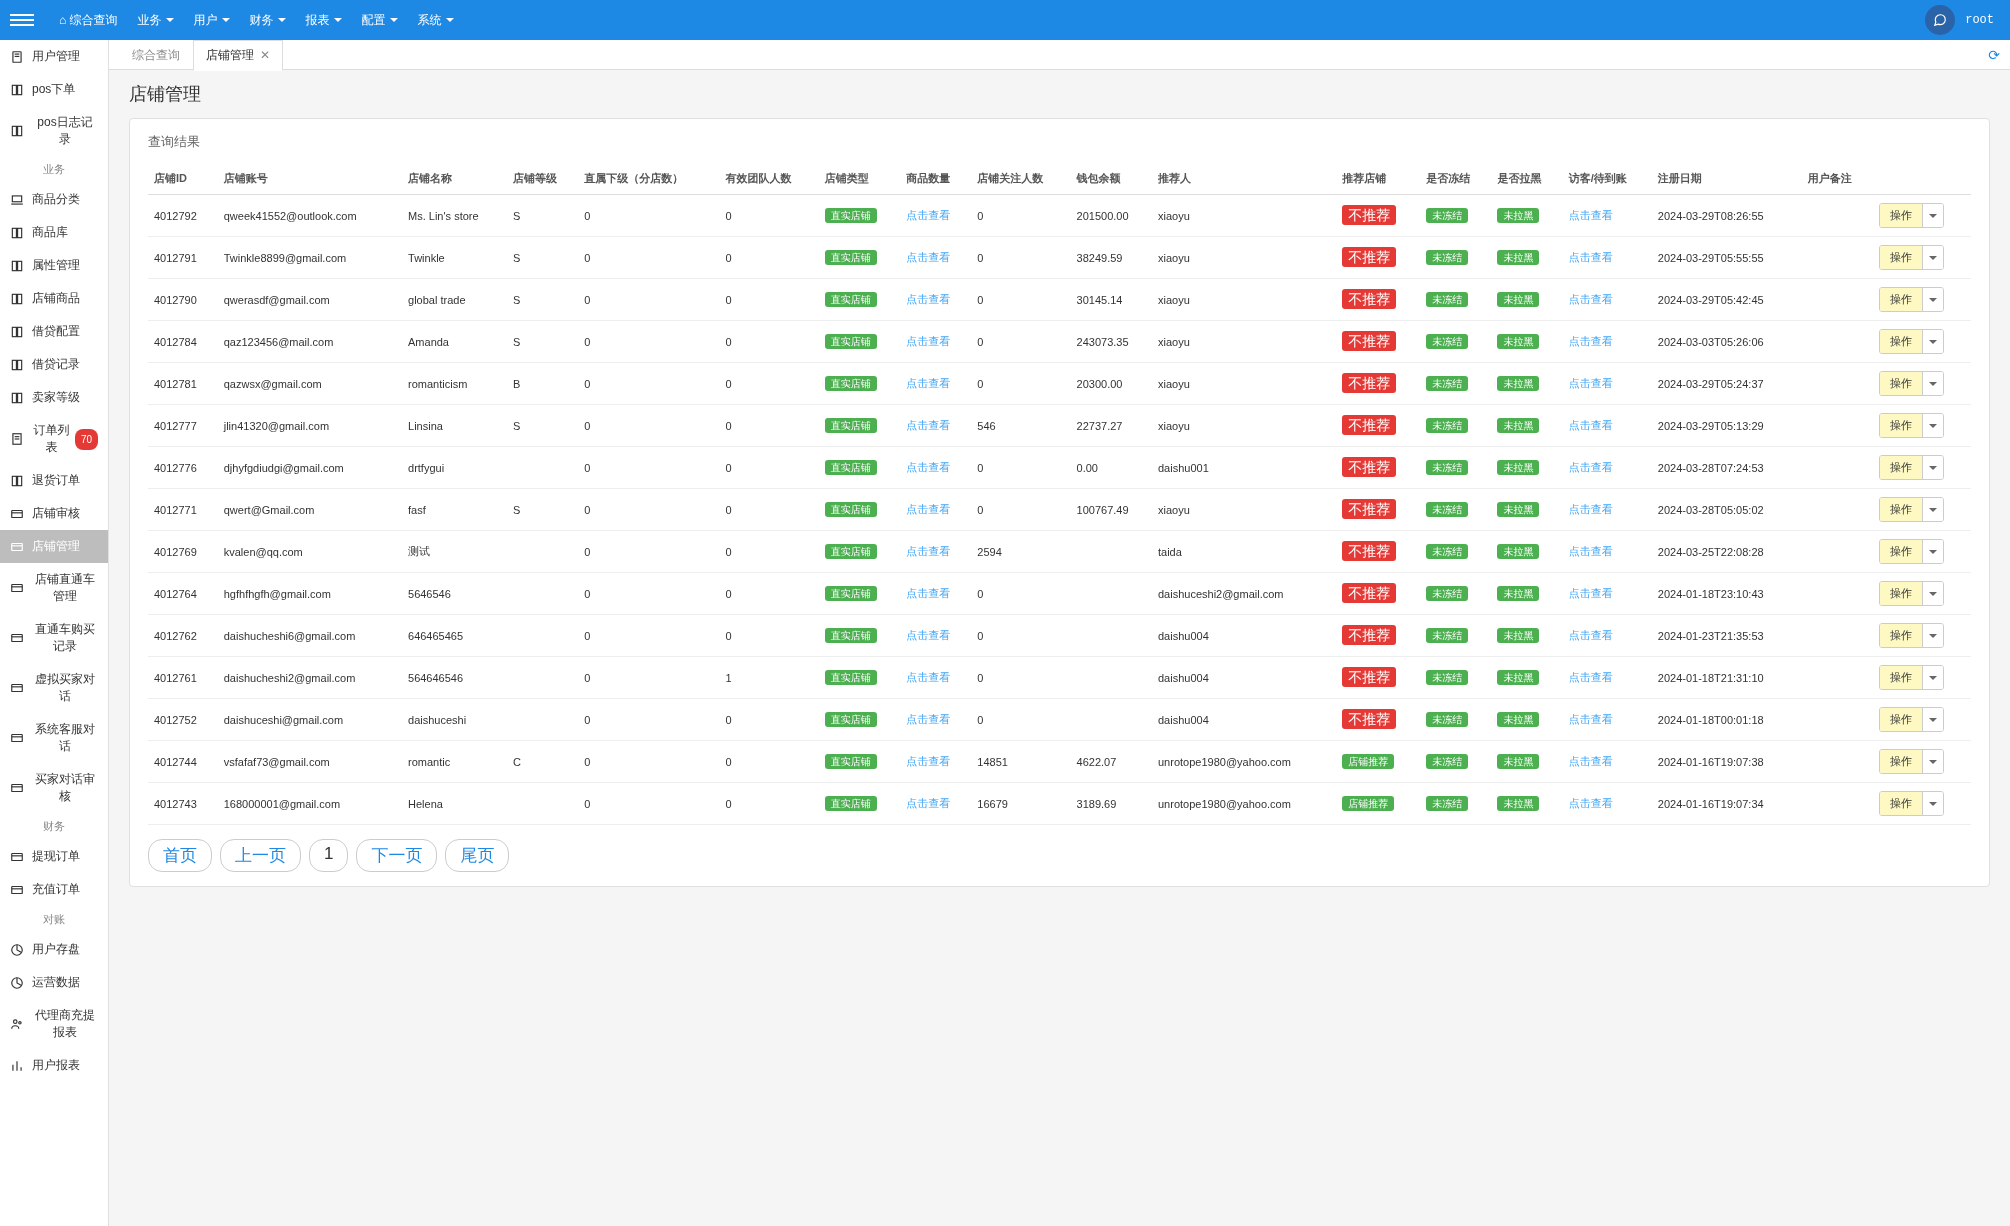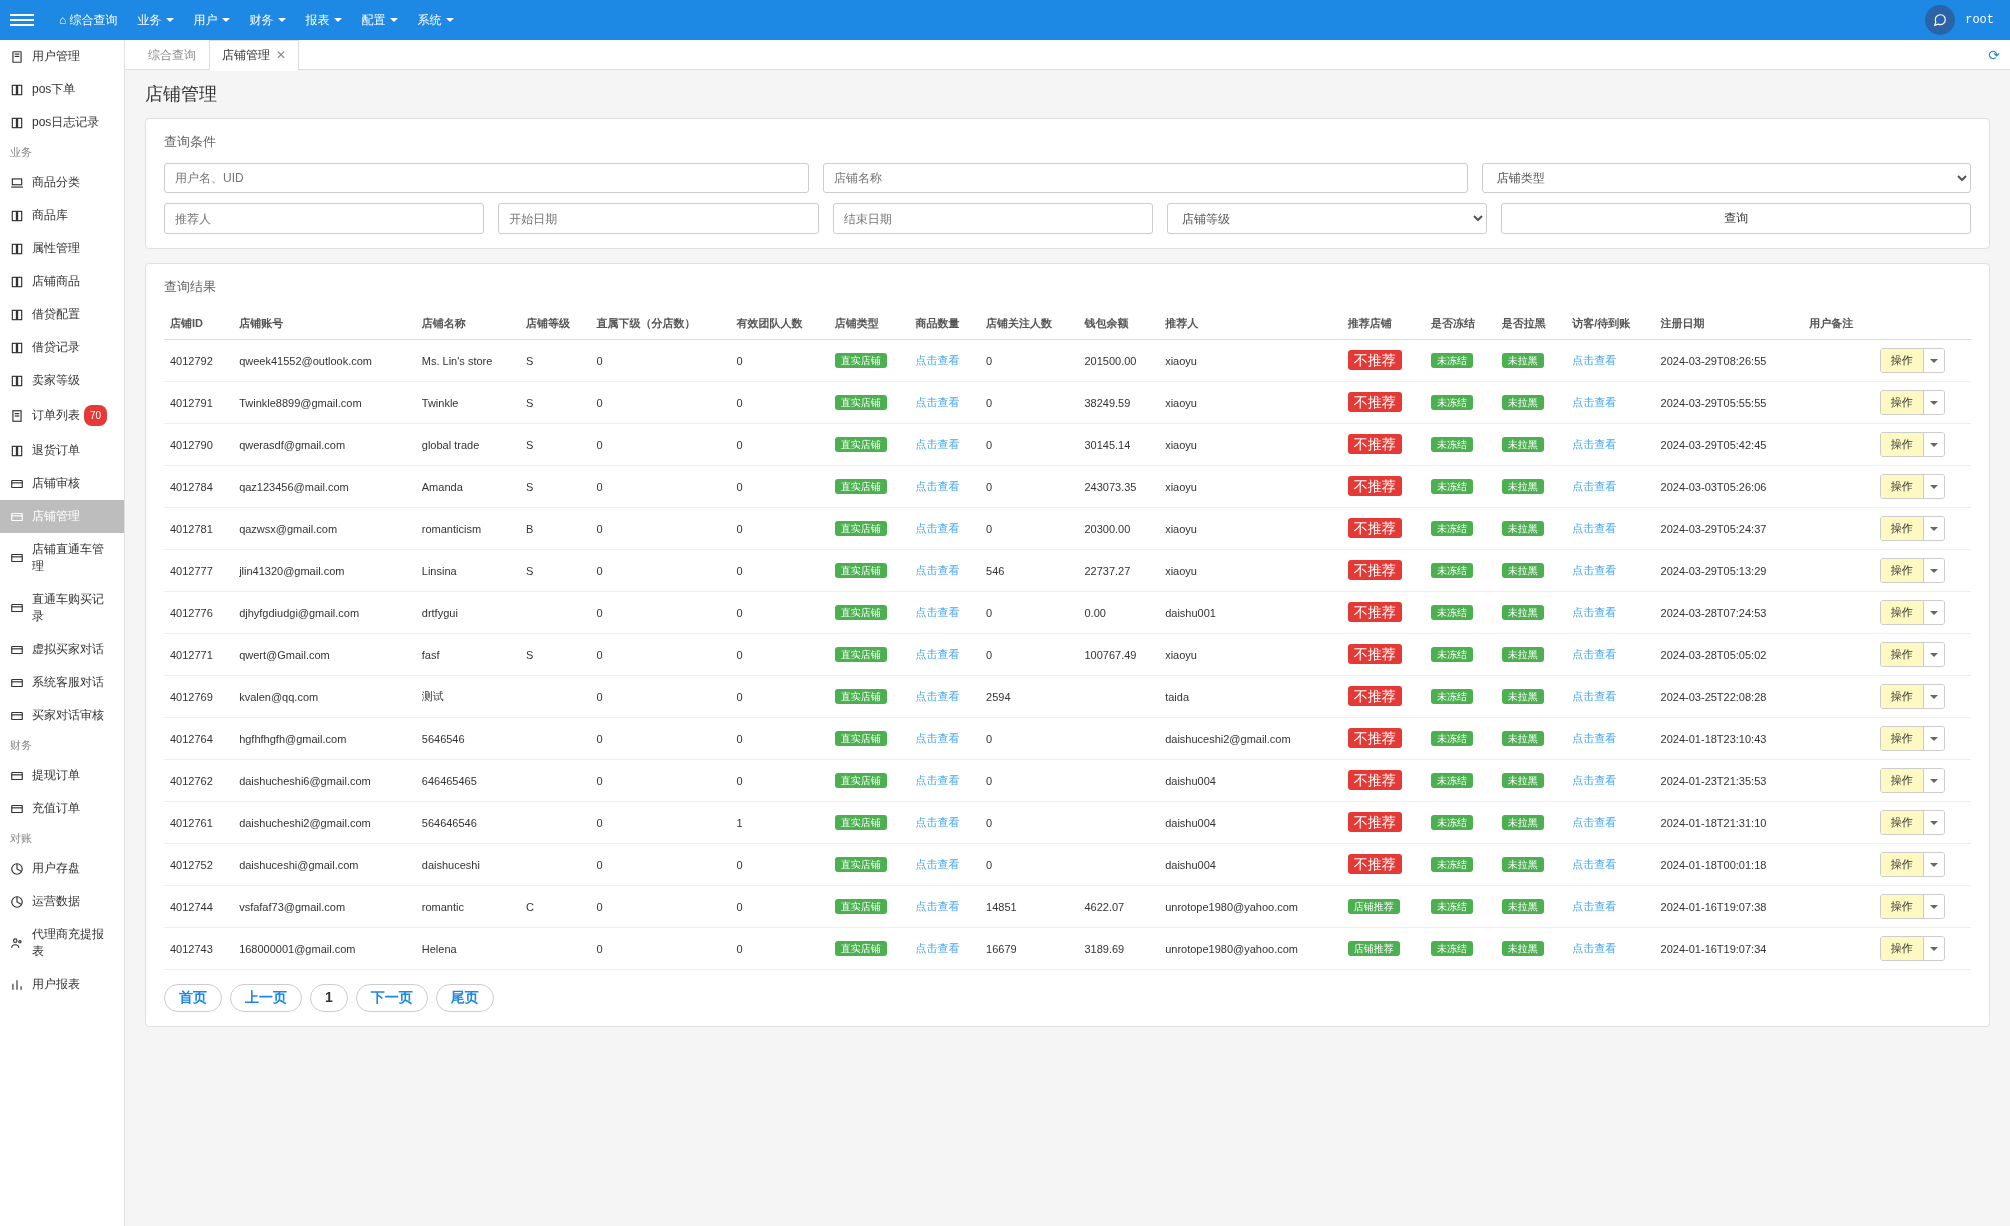--- a/index.html
+++ b/index.html
@@ -6,21 +6,21 @@
 body { font-family: "Helvetica Neue", Arial, "Microsoft YaHei", sans-serif; font-size: 12px; color: #333; background: #f5f5f5; }
 .topbar { height: 40px; background: #1e88e5; color: #fff; display: flex; align-items: center; padding: 0 10px; }
 .topbar .menu-icon { width: 24px; height: 24px; display: flex; flex-direction: column; justify-content: center; gap: 3px; cursor: pointer; margin-right: 15px; }
 .topbar .menu-icon span { height: 2px; background: #fff; }
 .topbar .nav-item { padding: 0 10px; cursor: pointer; display: flex; align-items: center; height: 100%; font-size: 12px; }
 .topbar .nav-item .caret { margin-left: 4px; border-top: 4px solid #fff; border-left: 4px solid transparent; border-right: 4px solid transparent; }
 .topbar .spacer { flex: 1; }
 .topbar .chat-btn { width: 30px; height: 30px; border-radius: 15px; background: #2a63a8; display: flex; align-items: center; justify-content: center; margin-right: 10px; cursor: pointer; }
 .topbar .user { display: flex; align-items: center; cursor: pointer; font-family: Liberation Mono, monospace; }
 .layout { display: flex; min-height: calc(100vh - 40px); }
-.sidebar { width: 125px; background: #fff; border-right: 1px solid #e0e0e0; }
+.sidebar { width: 109px; background: #fff; border-right: 1px solid #e0e0e0; text-align: center; }
 .sidebar .item { display: flex; align-items: center; padding: 8px 10px; cursor: pointer; color: #333; font-size: 12px; }
 .sidebar .item .ico { width: 14px; height: 14px; margin-right: 8px; display: inline-flex; align-items: center; justify-content: center; }
 .sidebar .item.active { background: #bdbdbd; color: #fff; }
 .sidebar .item .badge { background: #e53935; color: #fff; border-radius: 8px; font-size: 10px; padding: 5px 6px; margin-left: 4px; }
 .sidebar .section { padding: 6px 10px; color: #888; font-size: 11px; }
 .content { flex: 1; padding: 0; }
 .tabs { background: #fff; border-bottom: 1px solid #ddd; display: flex; align-items: center; padding: 0 10px; height: 30px; }
 .tabs .tab { padding: 6px 12px; color: #888; cursor: pointer; font-size: 12px; border: 1px solid transparent; border-bottom: none; }
 .tabs .tab.active { background: #fff; border: 1px solid #ddd; border-bottom: 1px solid #fff; color: #333; margin-bottom: -1px; }
 .tabs .tab .close { margin-left: 6px; cursor: pointer; color: #888; }
@@ -39,21 +39,21 @@
 th, td { padding: 8px 6px; text-align: left; border-bottom: 1px solid #eee; white-space: nowrap; }
 th { color: #555; font-weight: 600; border-bottom: 1px solid #ddd; }
 .badge-green { background: #4caf50; color: #fff; padding: 2px 6px; border-radius: 3px; font-size: 10px; text-align: center; }
 .badge-red { background: #e53935; color: #fff; padding: 2px 6px; border-radius: 3px; font-size: 14px; }
 .link { color: #42a5f5; cursor: pointer; }
 .op-btn { display: inline-flex; border: 1px solid #ccc; border-radius: 3px; overflow: hidden; }
 .op-btn .main { padding: 4px 10px; cursor: pointer; background: #fef9c3; }
 .op-btn .arr { padding: 4px 6px; border-left: 1px solid #ccc; cursor: pointer; background: #fff; display: flex; align-items: center; }
 .op-btn .arr .caret { border-top: 4px solid #666; border-left: 4px solid transparent; border-right: 4px solid transparent; }
 .pagination { display: flex; gap: 8px; margin-top: 14px; }
-.pg { border: 1px solid #ccc; border-radius: 14px; padding: 4px 14px; cursor: pointer; color: #1e88e5; background: #fff; font-size: 14px; font-weight: bold; }
+.pg { border: 1px solid #ccc; border-radius: 14px; padding: 4px 14px; cursor: pointer; color: #1e88e5; background: #fff; font-size: 17px; }
 .pg.active { color: #333; }
 svg { display: block; }
 </style>
 </head>
 <body>
 
 <div class="topbar">
   <div class="menu-icon">
       <span></span>
       <span></span>
@@ -340,35 +340,20 @@
       <div id="tabitems" style="display:flex">
           <div class="tab">综合查询</div>
           <div class="tab active">店铺管理<span class="close">✕</span></div>
         </div>
       <span class="refresh">⟳</span>
     </div>
 
     <div class="page">
       <div class="page-title">店铺管理</div>
 
-      <div class="panel">
-        <div class="panel-title">查询条件</div>
-        <div class="filter-row">
-          <input class="input" style="flex: 2 1 0%;" placeholder="用户名、UID">
-          <input class="input" style="flex: 2 1 0%;" placeholder="店铺名称">
-          <select class="select" style="flex:1.5"><option>店铺类型</option></select>
-        </div>
-        <div class="filter-row">
-          <input class="input" placeholder="推荐人" style="">
-          <input class="input" placeholder="开始日期" style="">
-          <input class="input" placeholder="结束日期" style="">
-          <select class="select"><option>店铺等级</option></select>
-          <div class="btn-query" style="flex:1.5">查询</div>
-        </div>
-      </div>
 
       <div class="panel">
         <div class="panel-title">查询结果</div>
         <div class="table-wrap">
           <table>
             <thead>
                 <tr id="thead-row">
                   <th>店铺ID</th>
                   <th>店铺账号</th>
                   <th>店铺名称</th>

